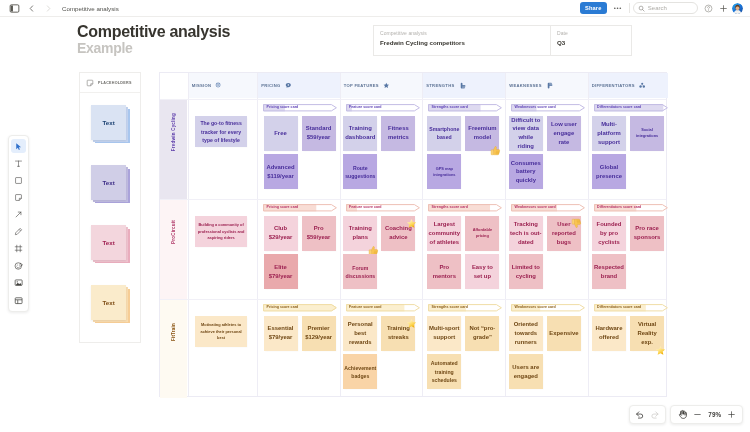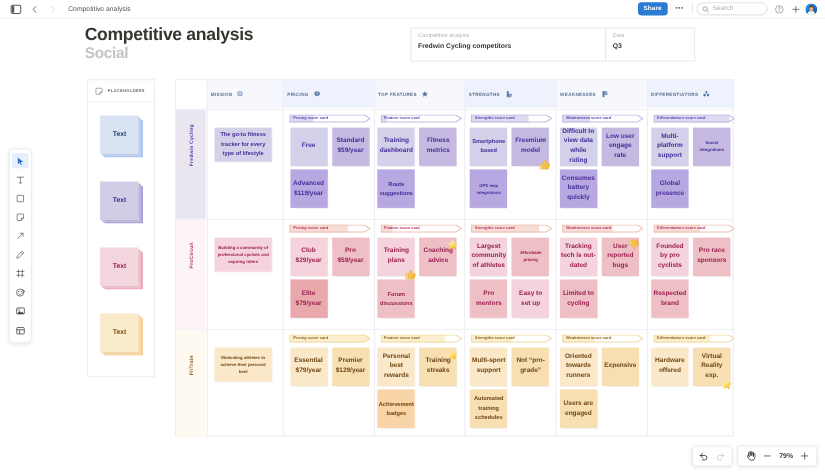--- a/index.html
+++ b/index.html
@@ -161,21 +161,21 @@
             <path d="M3.8 24c.4-6.0 3.6-9.0 8.2-9.0s7.8 3.0 8.2 9.0Z" fill="#f2f2ef"></path>
             <ellipse cx="12" cy="10.0" rx="5.0" ry="5.6" fill="#7a5436"></ellipse>
             <ellipse cx="12" cy="11.3" rx="3.7" ry="4.3" fill="#e3b089"></ellipse>
             <path d="M7.2 9.4C7.5 5.9 9.5 4.0 12 4.0s4.5 1.9 4.8 5.4c-1.4-1.5-2.9-2.3-4.8-2.3s-3.4.8-4.8 2.3Z" fill="#5d3d22"></path>
           </g>
         </svg>
       </span>
 </div>
   </div>
 <div id="page-title">Competitive analysis</div>
-<div id="page-sub">Social</div>
+<div id="page-sub">Example</div>
 <div id="meta">
 <div class="meta-cell" id="meta-c1">
 <div class="meta-lbl">Competitive analysis</div>
 <div class="meta-val">Fredwin Cycling competitors</div>
 </div>
 <div class="meta-cell" id="meta-c2">
 <div class="meta-lbl">Date</div>
 <div class="meta-val">Q3</div>
 </div>
 </div>

